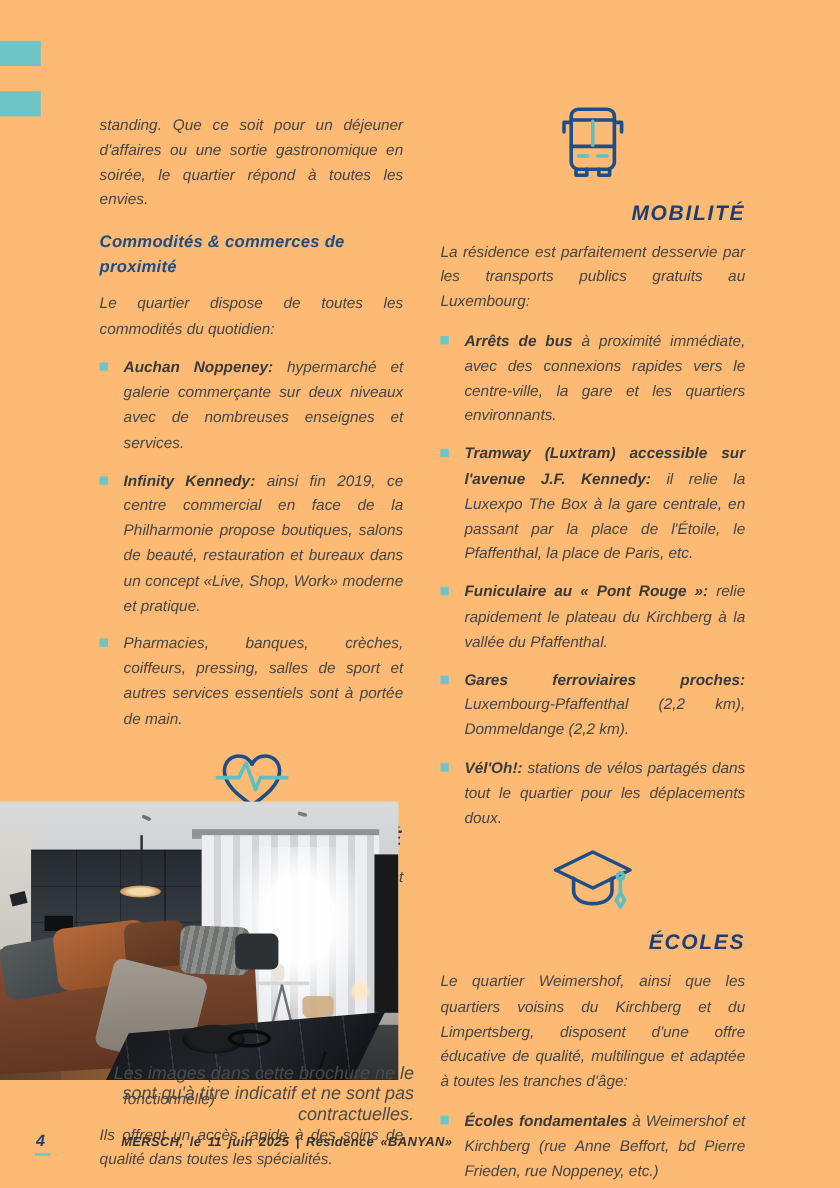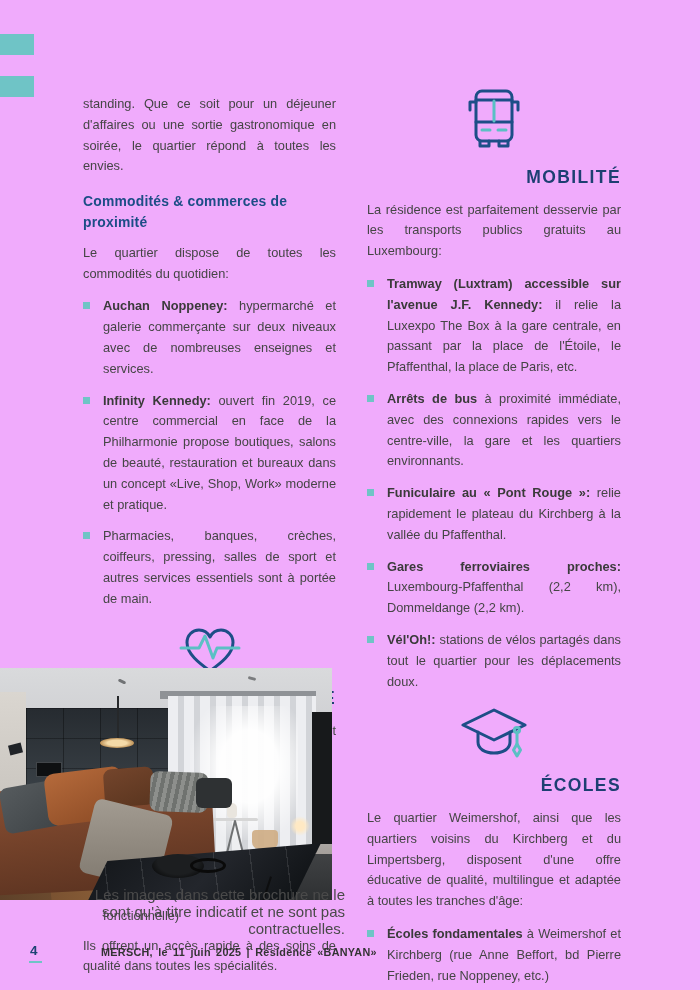--- a/index.html
+++ b/index.html
@@ -1,21 +1,22 @@
 <!DOCTYPE html>
 <html lang="fr"><head>
 <meta charset="utf-8">
 <style>
   * { margin:0; padding:0; box-sizing:border-box; }
   html,body { background:#e8e7e5; }
   .page {
     position:relative; width:700px; height:990px; margin:0 auto;
-    background:#f0abfc; overflow:hidden;
+    background:#fdba74; overflow:hidden;
     font-family:"Liberation Sans", sans-serif;
     color:#454545;
+    font-style:italic;
   }
   
   .tab { position:absolute; left:0; width:34px; height:21px; background:#6fc4c6; }
   .tab.t1 { top:34px; } .tab.t2 { top:76px; }
 
   
   .col { position:absolute; font-size:12.8px; line-height:20.8px; text-align:justify; }
   .col-left  { left:83px;  top:94px; width:253px; }
   .col-right { left:367px; top:88px; width:254px; }
 
@@ -118,21 +119,21 @@
     <h3 class="subheading">Commodités &amp; commerces de proximité</h3>
     <p class="body">Le quartier dispose de toutes les commodités du quotidien:</p>
 
     <ul class="blist">
       <li>
         <span class="sq"></span>
         <strong class="lead">Auchan Noppeney:</strong><span> hypermarché et galerie commerçante sur deux niveaux avec de nombreuses enseignes et services.</span>
       </li>
       <li>
         <span class="sq"></span>
-        <strong class="lead">Infinity Kennedy:</strong><span> ouvert fin 2019, ce centre commercial en face de la Philharmonie propose boutiques, salons de beauté, restauration et bureaux dans un concept «Live, Shop, Work» moderne et pratique.</span>
+        <strong class="lead">Infinity Kennedy:</strong><span> ainsi fin 2019, ce centre commercial en face de la Philharmonie propose boutiques, salons de beauté, restauration et bureaux dans un concept «Live, Shop, Work» moderne et pratique.</span>
       </li>
       <li>
         <span class="sq"></span>
         <strong class="lead"></strong><span>Pharmacies, banques, crèches, coiffeurs, pressing, salles de sport et autres services essentiels sont à portée de main.</span>
       </li>
     </ul>
 
     <div class="icon-wrap">
       <svg width="62" height="50" viewBox="0 0 62 50">
         <path class="st" d="M31 45 C 20 37, 8 28, 8 16.5 C 8 9, 13.5 4, 20 4 C 25 4, 29 7, 31 11 C 33 7, 37 4, 42 4 C 48.5 4, 54 9, 54 16.5 C 54 28, 42 37, 31 45 Z"></path>
@@ -163,22 +164,22 @@
         <path class="st" d="M13 14 L7 14 L7 22"></path>
         <path class="st" d="M49 14 L55 14 L55 22"></path>
         <path class="st" d="M17 53 L17 58 L26 58 L26 53"></path>
         <path class="st" d="M36 53 L36 58 L45 58 L45 53"></path>
       </svg>
     </div>
     <h2 class="section-head">MOBILITÉ</h2>
     <p class="body">La résidence est parfaitement desservie par les transports publics gratuits au Luxembourg:</p>
 
     <ul class="blist">
+      <li><span class="sq"></span><strong class="lead">Arrêts de bus</strong><span> à proximité immédiate, avec des connexions rapides vers le centre-ville, la gare et les quartiers environnants.</span></li>
       <li><span class="sq"></span><strong class="lead">Tramway (Luxtram) accessible sur l'avenue J.F. Kennedy:</strong><span> il relie la Luxexpo The Box à la gare centrale, en passant par la place de l'Étoile, le Pfaffenthal, la place de Paris, etc.</span></li>
-      <li><span class="sq"></span><strong class="lead">Arrêts de bus</strong><span> à proximité immédiate, avec des connexions rapides vers le centre-ville, la gare et les quartiers environnants.</span></li>
       <li><span class="sq"></span><strong class="lead">Funiculaire au « Pont Rouge »:</strong><span> relie rapidement le plateau du Kirchberg à la vallée du Pfaffenthal.</span></li>
       <li><span class="sq"></span><strong class="lead">Gares ferroviaires proches:</strong><span> Luxembourg-Pfaffenthal (2,2 km), Dommeldange (2,2 km).</span></li>
       <li><span class="sq"></span><strong class="lead">Vél'Oh!:</strong><span> stations de vélos partagés dans tout le quartier pour les déplacements doux.</span></li>
     </ul>
 
     <div class="icon-wrap" style="margin-top:14px;">
       <svg width="74" height="56" viewBox="0 0 74 56">
         <polygon class="st" points="37,4 68,19 37,34 6,19"></polygon>
         <path class="st" d="M21 26 L21 36 C21 43, 28 47, 37 47 C46 47, 53 43, 53 36 L53 26"></path>
         <circle class="tl" cx="60" cy="24" r="2.6"></circle>

